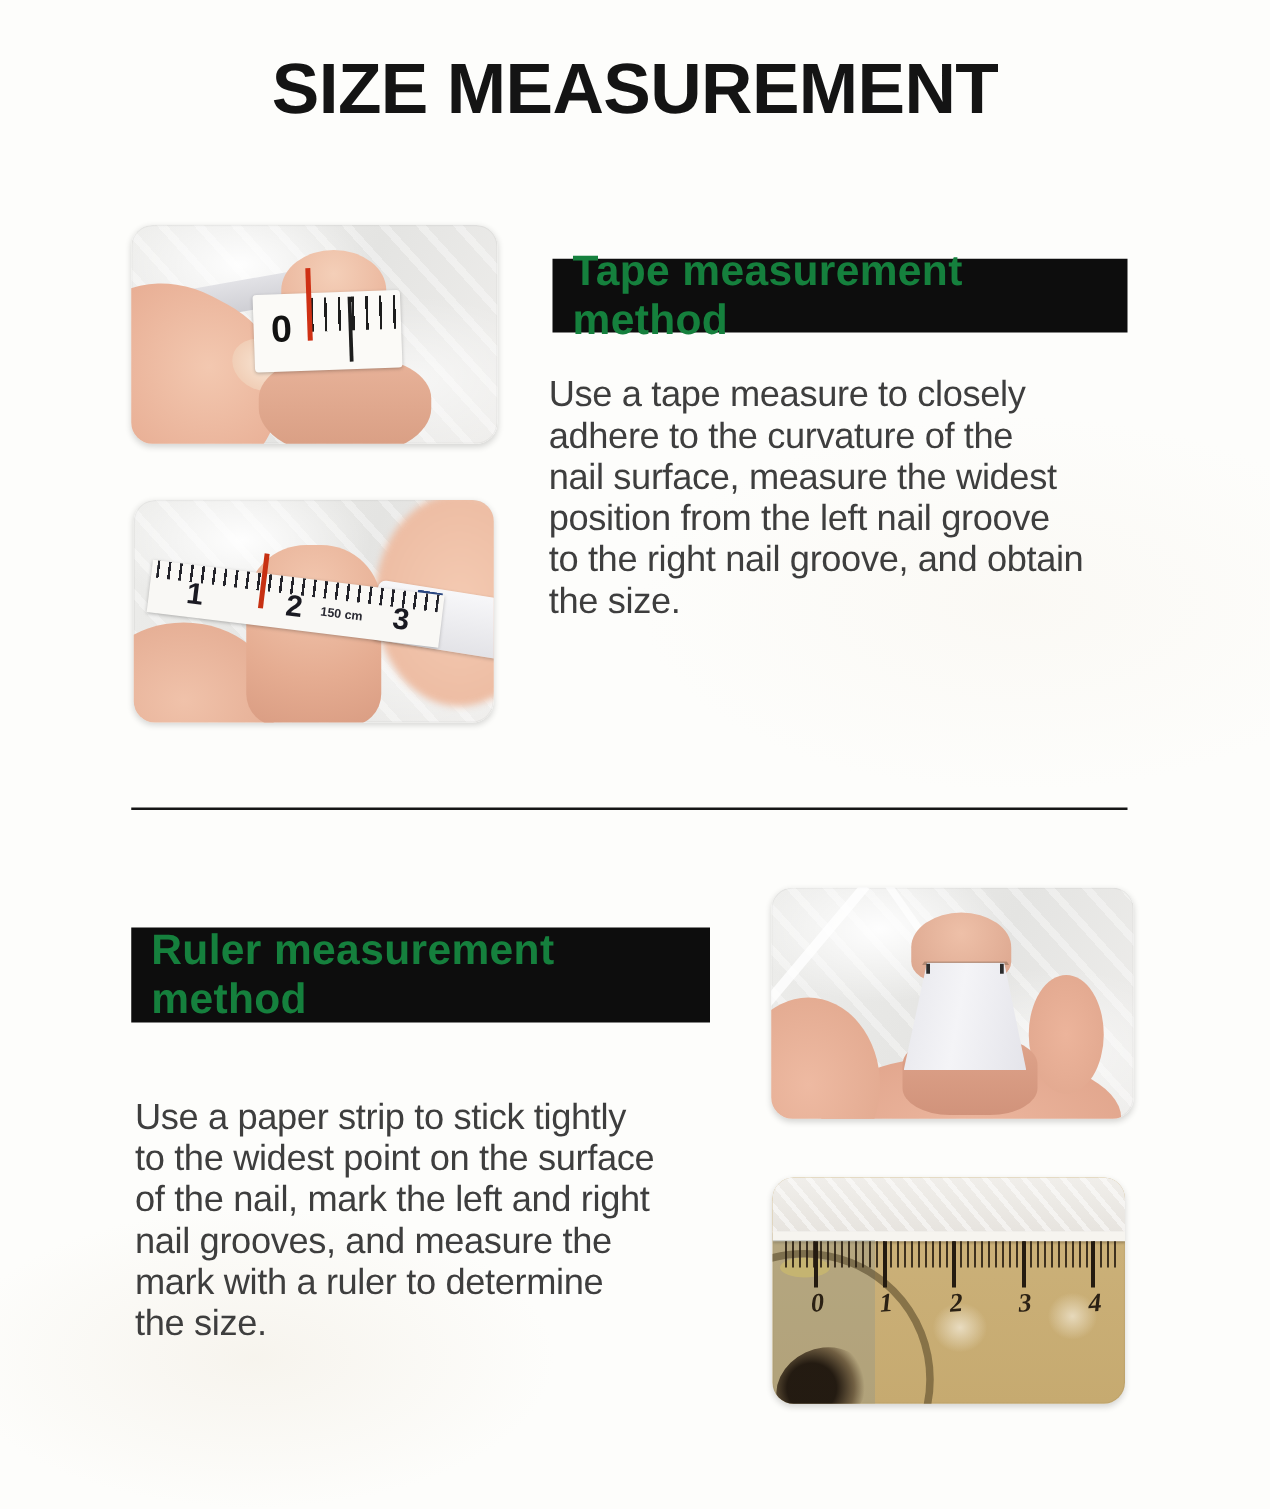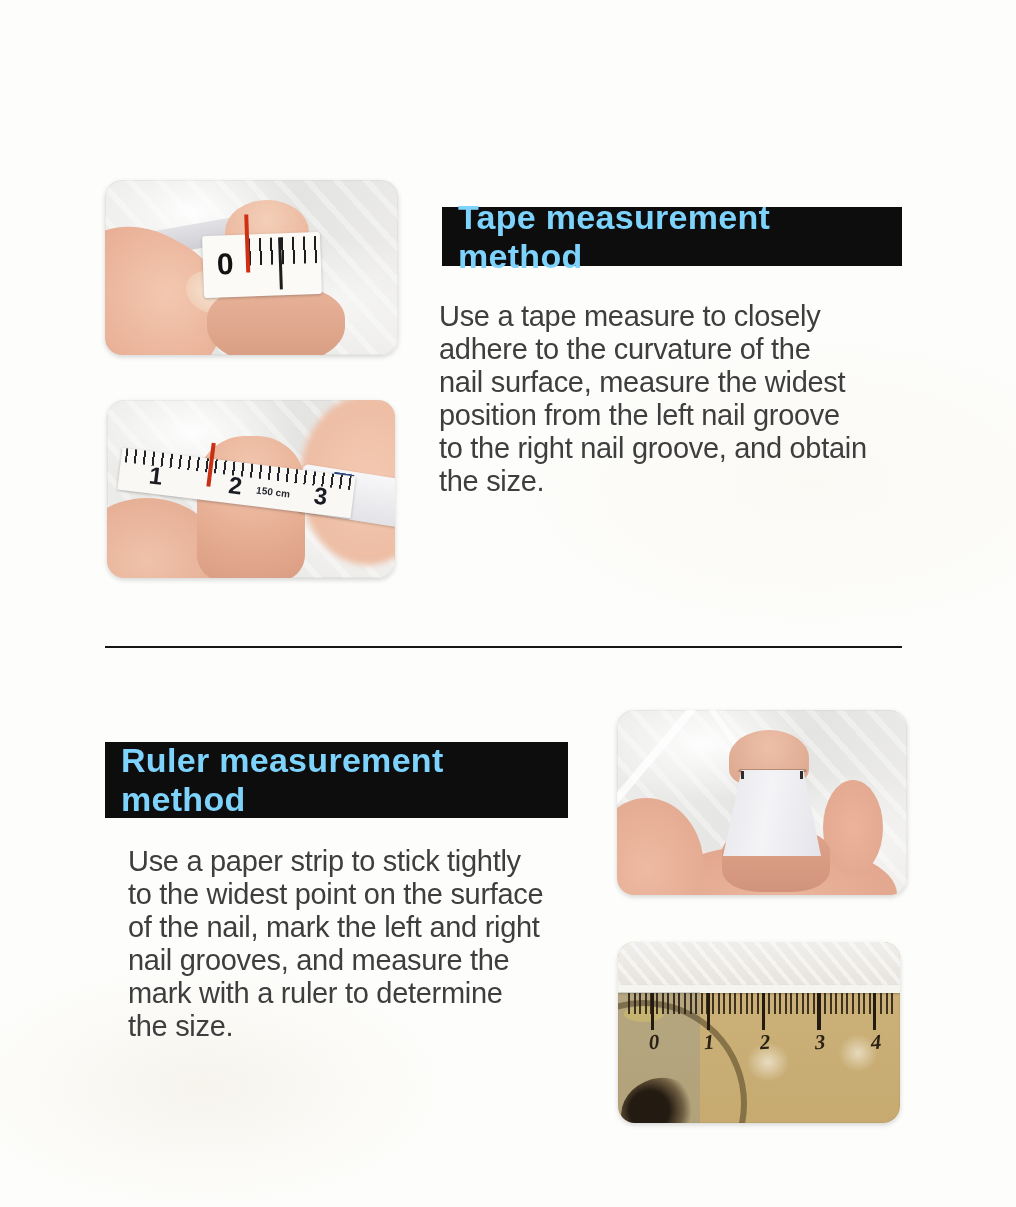--- a/index.html
+++ b/index.html
@@ -10,31 +10,31 @@
       radial-gradient(ellipse 500px 250px at 80% 40%, rgba(250,248,243,.8), transparent 60%),
       #fdfdfb;
     overflow:hidden;
     font-family:"Liberation Sans", sans-serif;
   }
   .title{
     position:absolute;left:0;top:38px;width:100%;text-align:center;
     font-size:57px;font-weight:800;letter-spacing:-.5px;color:#141414;margin:0;
   }
   .blackbox{
-    position:absolute;background:#0d0d0d;color:#7dd3fc;display:flex;align-items:center;
+    position:absolute;background:#0d0d0d;color:#15803d;display:flex;align-items:center;
     font-size:34px;font-weight:700;letter-spacing:.3px;padding-left:16px;box-sizing:border-box;
   }
   .box-tape{left:442px;top:207px;width:460px;height:59px;}
   .box-ruler{left:105px;top:742px;width:463px;height:76px;}
   .para{
     position:absolute;white-space:pre;color:#3e3e3e;
     font-size:29px;line-height:33px;letter-spacing:-.3px;
   }
   .para-tape{left:439px;top:300px;width:480px;}
-  .para-ruler{left:108px;top:845px;width:540px;margin-left:20px;}
+  .para-ruler{left:108px;top:878px;width:540px;}
   .divider{position:absolute;left:105px;top:646px;width:797px;height:2px;background:#161616;}
 
   .photo{
     position:absolute;border-radius:17px;overflow:hidden;
     background:
       radial-gradient(ellipse 160px 90px at 30% 18%, rgba(255,255,255,.95), transparent 65%),
       radial-gradient(ellipse 180px 110px at 78% 70%, rgba(255,255,255,.6), transparent 60%),
       repeating-linear-gradient(48deg, rgba(255,255,255,.35) 0 6px, rgba(0,0,0,0) 6px 22px),
       linear-gradient(115deg,#ededeb 0%,#e4e4e2 55%,#efeeec 100%);
     box-shadow:0 2px 5px rgba(0,0,0,.16), inset 0 0 0 1px rgba(0,0,0,.04);
@@ -103,20 +103,21 @@
   .p4 .mmticks{left:10px;top:51px;right:4px;height:21px;background:repeating-linear-gradient(90deg,rgba(38,27,15,.85) 0 2px,transparent 2px 5.6px);}
   .p4 .cmticks{left:33px;top:51px;width:230px;height:37px;background:repeating-linear-gradient(90deg,#241b10 0 3px,transparent 3px 55.5px);}
   .p4 .rlabel{top:88px;transform:translateX(-50%) rotate(-4deg);font-family:"Liberation Serif",serif;font-style:italic;font-weight:700;font-size:21px;color:#2b2114;}
   .p4 .r0{left:36px;} .p4 .r1{left:91px;} .p4 .r2{left:147px;} .p4 .r3{left:202px;} .p4 .r4{left:258px;}
 </style>
 </head>
 <body>
 
 <div class="canvas">
 
+  <h1 class="title">SIZE MEASUREMENT</h1>
 
   <div class="photo p1">
     <div class="tape-device"></div>
     <div class="thumb"></div>
     <div class="thumb-nail"></div>
     <div class="fingertip"></div>
     <div class="finger-low"></div>
     <div class="tape-band">
       <div class="ticks"></div>
       <div class="long-tick"></div>

